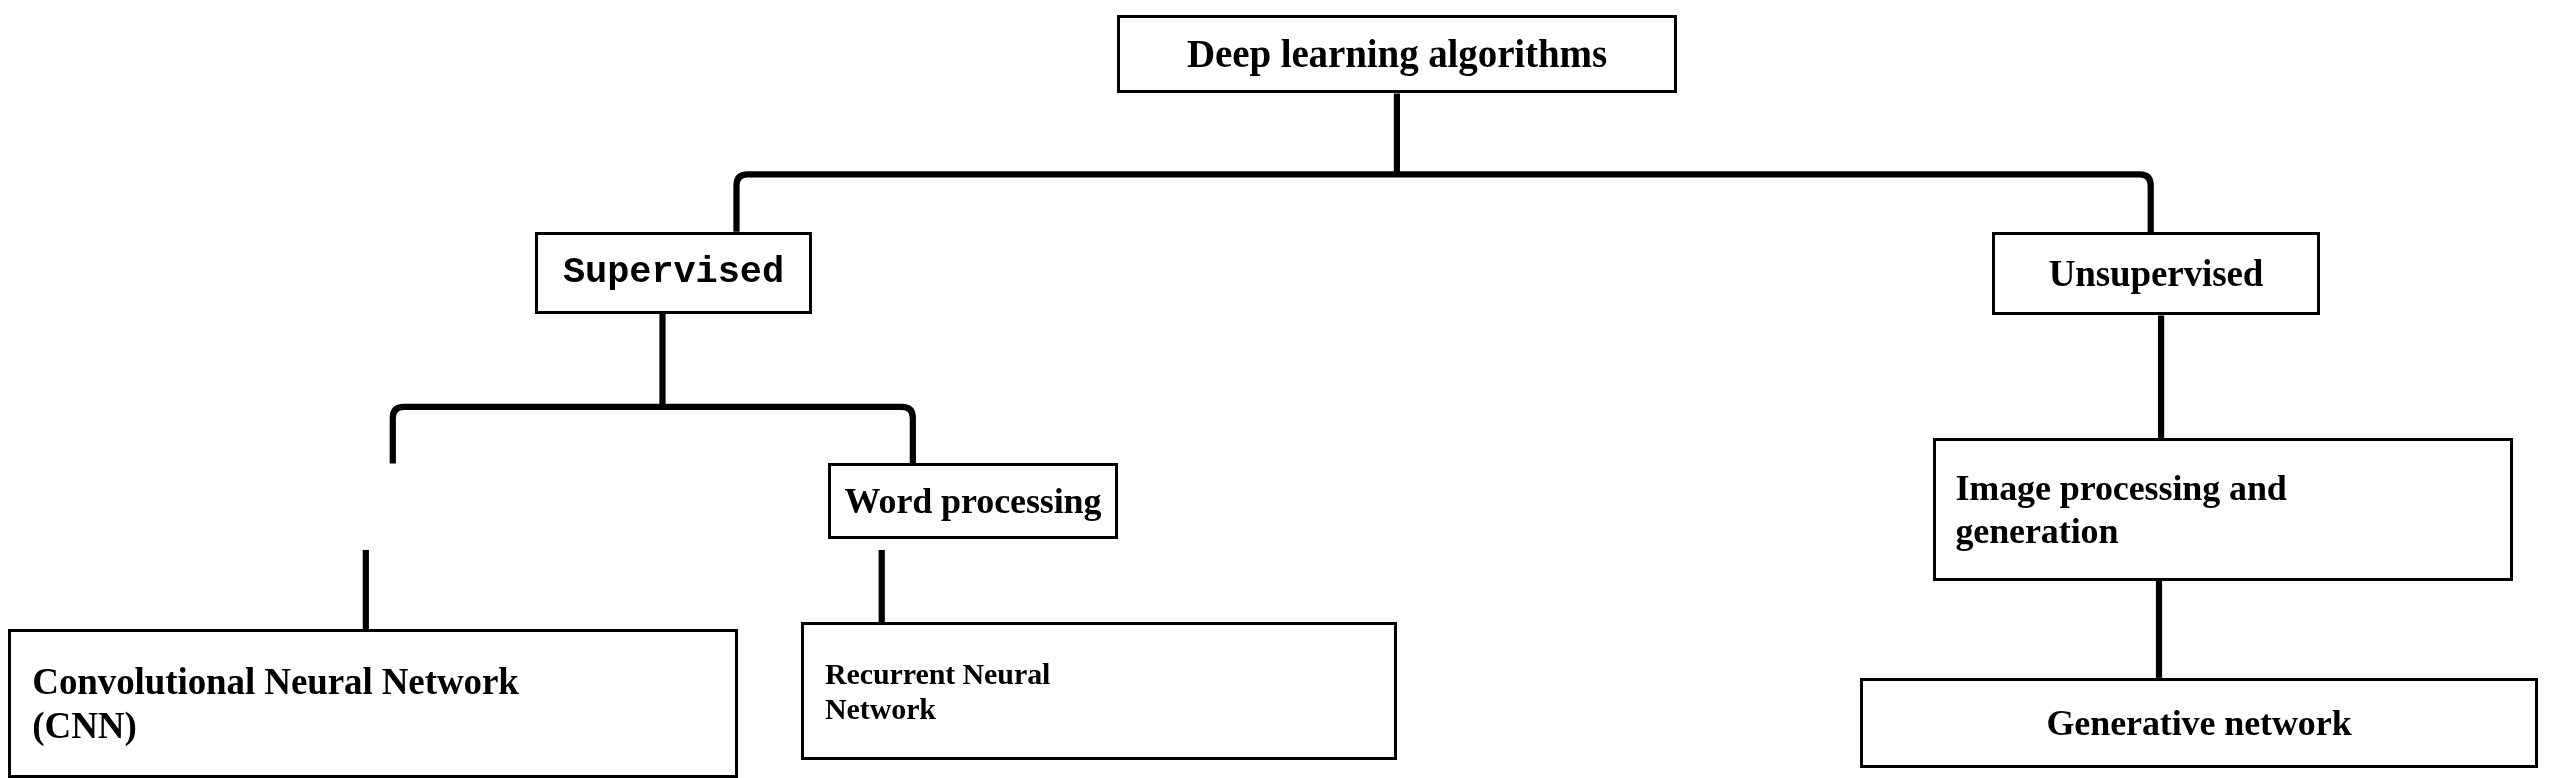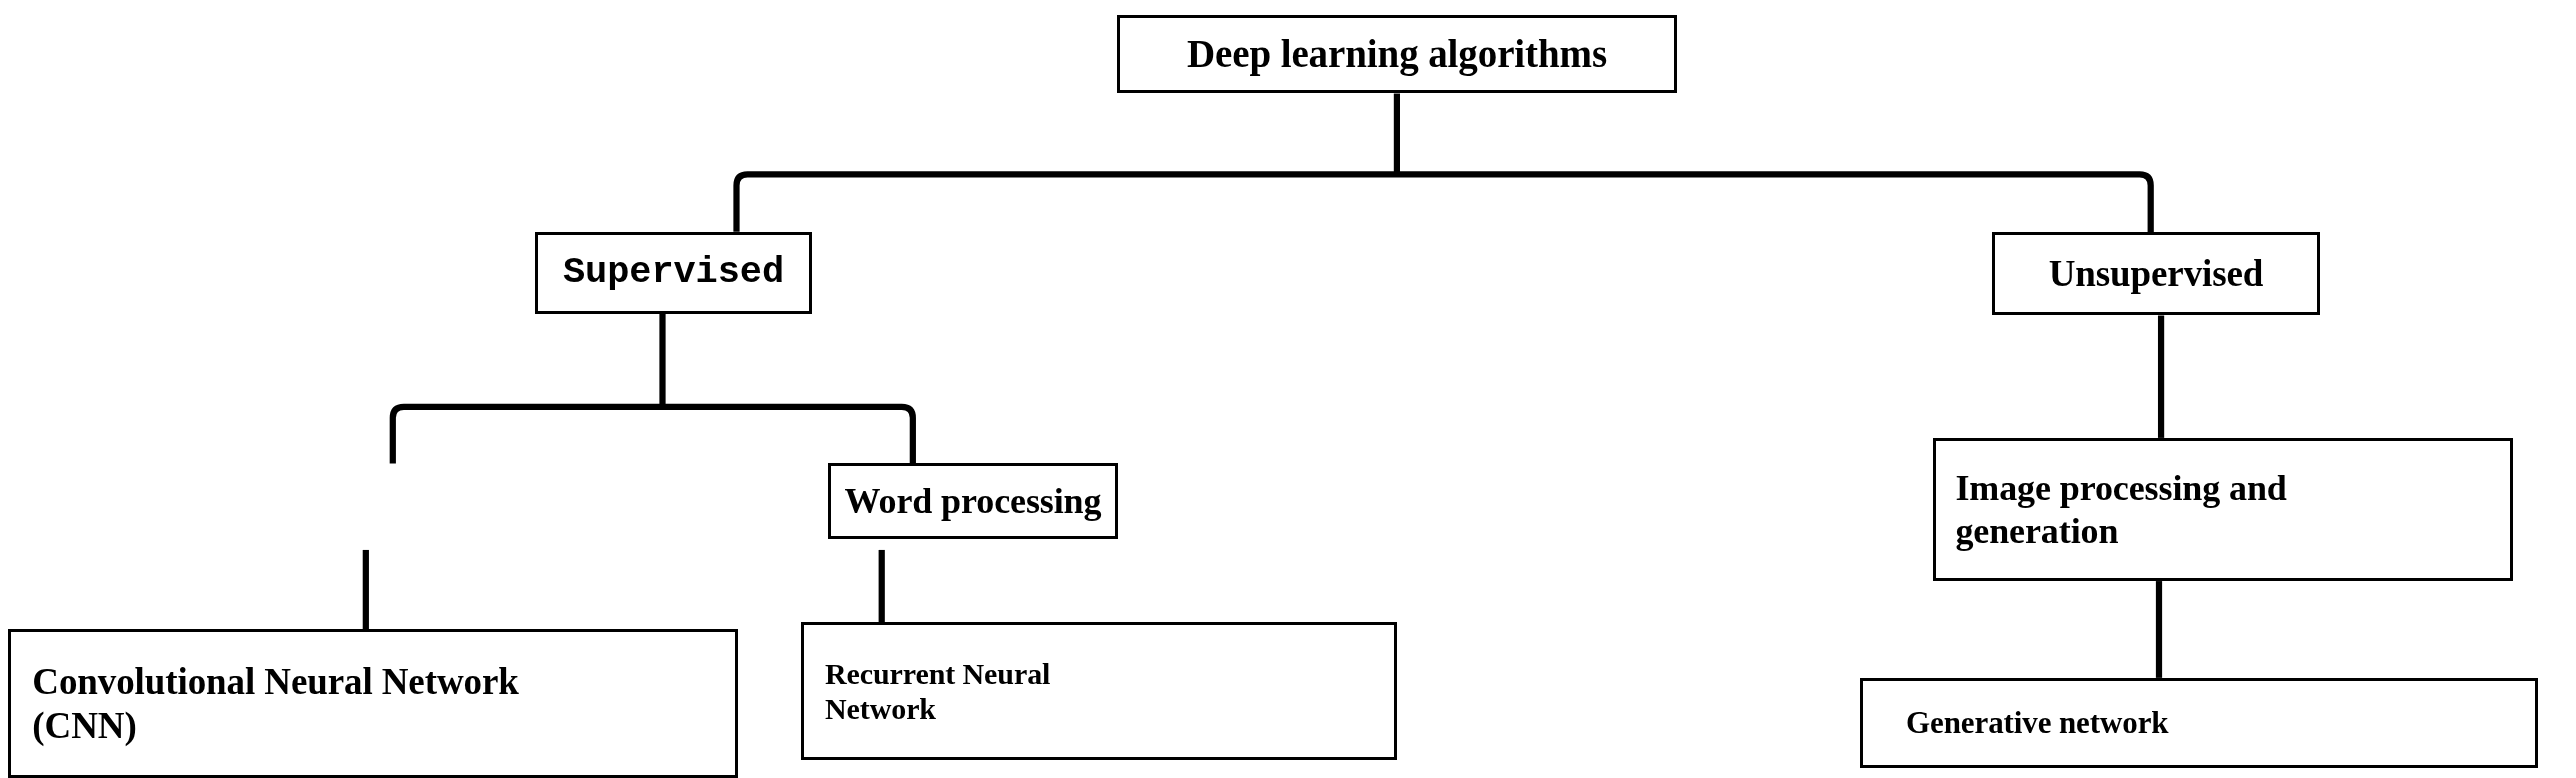--- a/index.html
+++ b/index.html
@@ -66,21 +66,21 @@
   #node-image-gen { left: 1933px; top: 438px; width: 580px; height: 143px; padding: 0 19.4px; font-family: Liberation Serif, serif; }
   #node-image-gen .label { font-size: 36px; }
 
   #node-cnn { left: 8.3px; top: 629px; width: 730px; height: 149px; padding: 8px 21px; }
   #node-cnn .label { font-size: 37px; }
 
   #node-rnn { left: 801px; top: 622px; width: 596px; height: 138px; padding: 0 21px; }
   #node-rnn .label { font-size: 30px; }
 
   #node-generative { left: 1860px; top: 678px; width: 678px; height: 90px; padding: 0 43px; }
-  #node-generative .label { font-size: 31px; }
+  #node-generative .label { font-size: 36px; text-align: center; }
 </style>
 </head>
 <body>
 
 <div id="stage">
 
   <svg id="connectors" viewBox="0 0 3725 1126" width="2576" height="779" xmlns="http://www.w3.org/2000/svg">
     <g fill="none" stroke="#000000" stroke-width="9" stroke-linecap="butt">
 
       <path d="M 2020 135 L 2020 252"></path>

